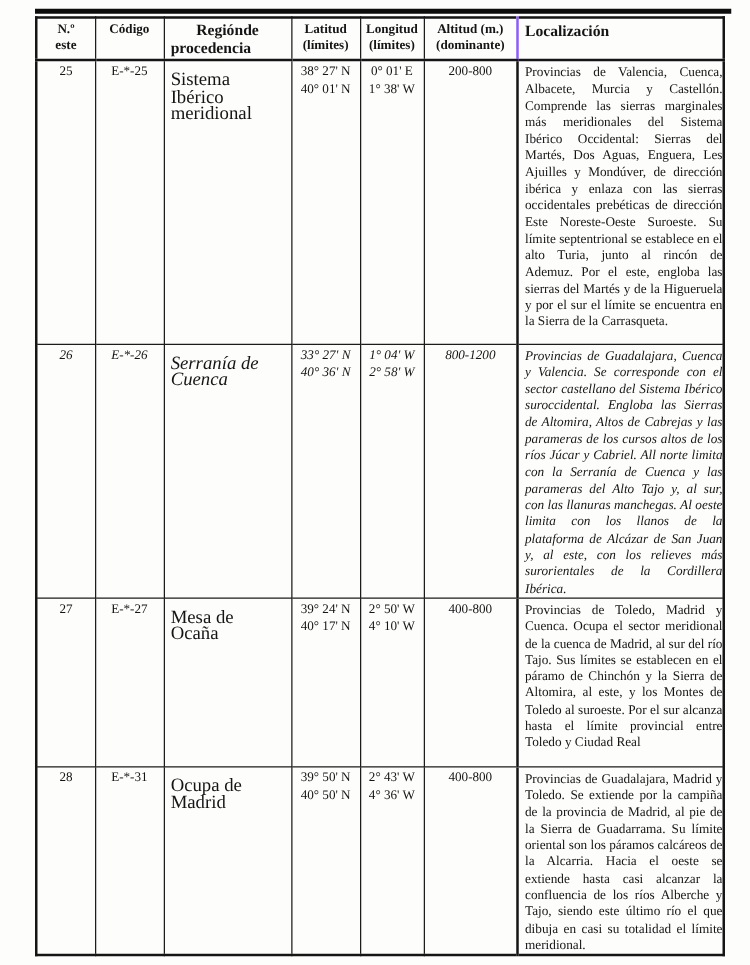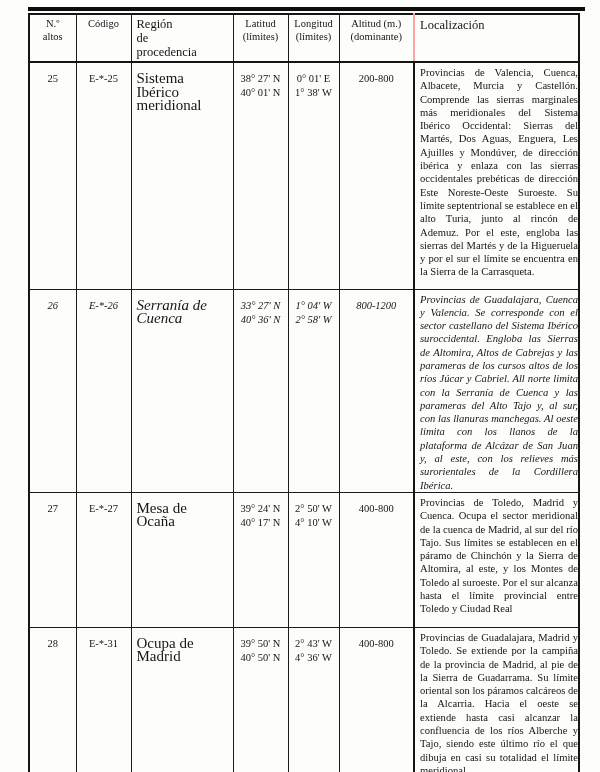--- a/index.html
+++ b/index.html
@@ -16,31 +16,31 @@
   table.scan{
     position:absolute;left:28px;top:13px;
     width:550px;border-collapse:collapse;table-layout:fixed;
     border:2px solid #151515;
   }
   td,th{
     border:1px solid #1c1c1c;vertical-align:top;overflow:hidden;
     padding:2px 3px;
   }
   th{
-    font-weight:normal;text-align:center;padding-top:2px;
+    font-weight:bold;text-align:center;padding-top:2px;
     font-size:10.5px;line-height:13px;
   }
   th.big{font-size:12.5px;line-height:14px;}
   th.region-h{text-align:left;padding:2px 5px;}
   th.loc-h{text-align:left;padding:3px 5px;vertical-align:top;}
   tr.hdr{height:31px;}
   tr.hdr th{border-bottom:2px solid #151515;}
-  .hline1{display:flex;justify-content:center;flex-direction:column;}
+  .hline1{display:flex;justify-content:center;}
   td.c-num,td.c-cod,td.c-lat,td.c-lon,td.c-alt{
-    text-align:center;font-size:10.5px;line-height:14px;padding-top:9px;
+    text-align:center;font-size:10.5px;line-height:14px;padding-top:2px;
   }
   td.c-reg{
     text-align:left;font-size:15px;line-height:13.5px;padding:9px 4px 0 5px;
   }
   td.c-loc{
     text-align:justify;font-size:10.6px;line-height:13.3px;
     padding:3px 0 0 5px;border-left:2px solid #151515;
   }
   tr.r0{height:227px;}
   tr.r1{height:199px;font-style:italic;}
@@ -60,21 +60,21 @@
     <col style="width:55px">
       <col style="width:51px">
       <col style="width:75px">
     <col style="width:165px">
   </colgroup>
 
   <tbody>
       <tr class="hdr">
     <th>
       <div>N.º</div>
-      <div>altos</div>
+      <div>este</div>
     </th>
     <th>Código</th>
     <th class="big region-h">
       <div class="hline1">
         <span>Región</span>
         <span>de</span>
       </div>
       <div>procedencia</div>
     </th>
     <th>
@@ -82,21 +82,21 @@
       <div>(límites)</div>
     </th>
     <th>
       <div>Longitud</div>
       <div>(límites)</div>
     </th>
     <th>
       <div>Altitud (m.)</div>
       <div>(dominante)</div>
     </th>
-    <th class="big loc-h" style="border-left:2px solid #fca5a5">Localización</th>
+    <th class="big loc-h" style="border-left:2px solid #8b5cf6">Localización</th>
   </tr>
 
   <tr class="r0">
     <td class="c-num">25</td>
     <td class="c-cod">E-*-25</td>
     <td class="c-reg">Sistema Ibérico meridional</td>
     <td class="c-lat">
       <div>38° 27' N</div>
       <div>40° 01' N</div>
     </td>

